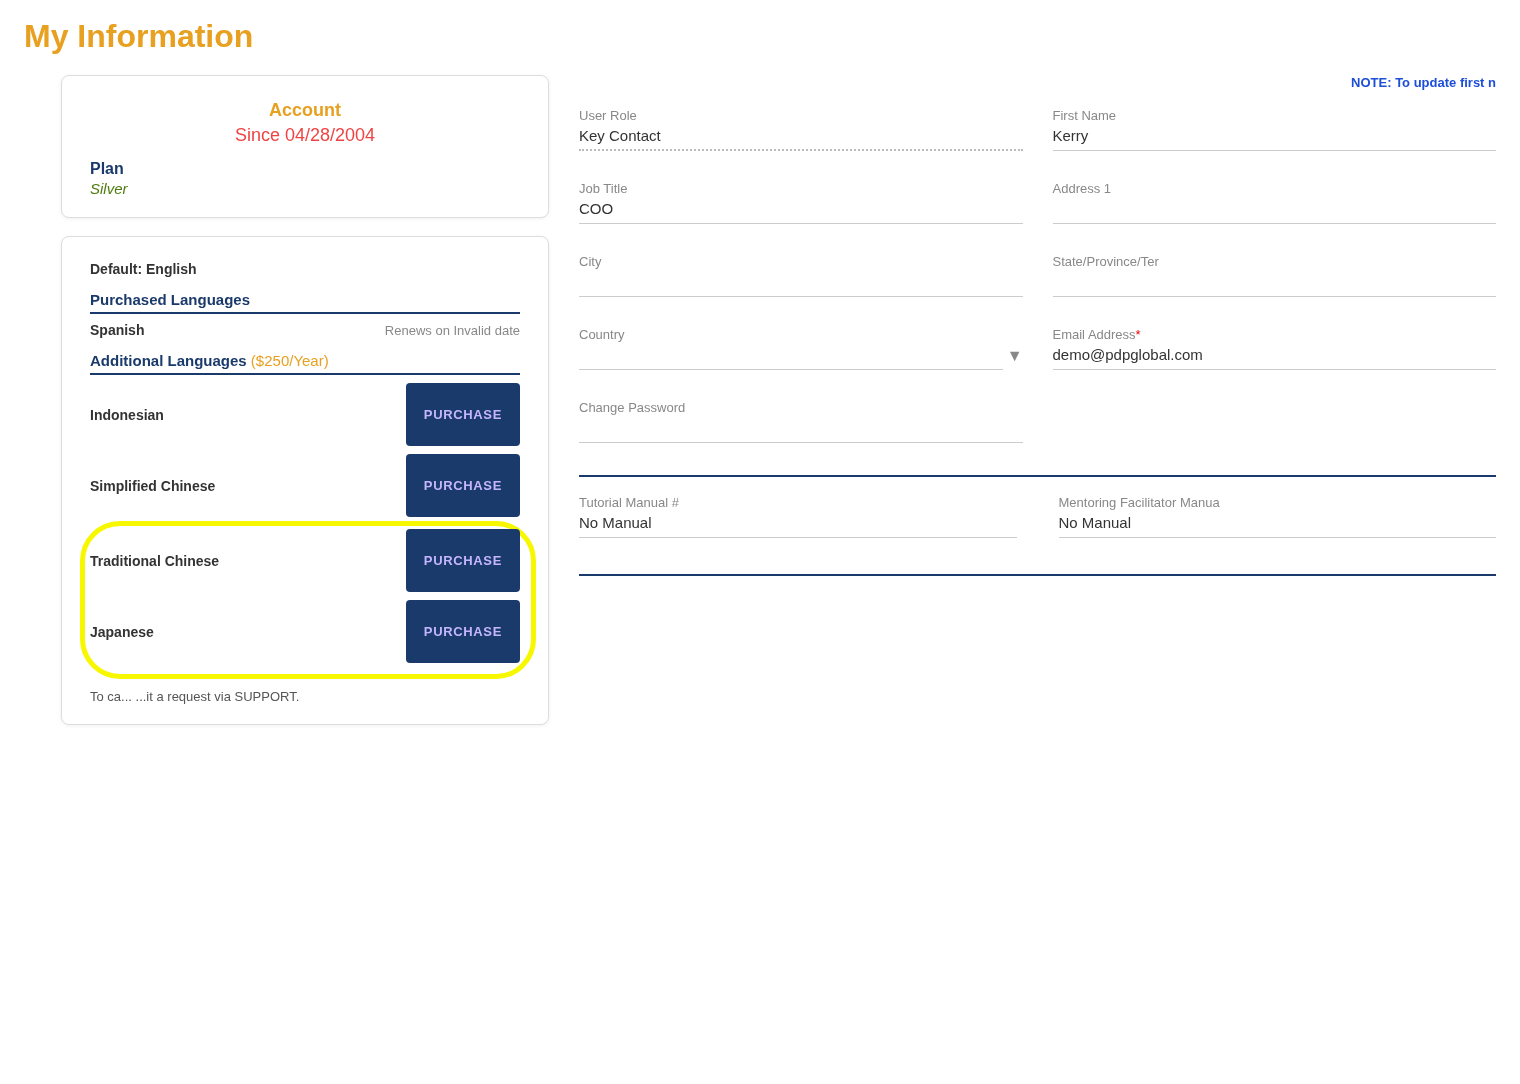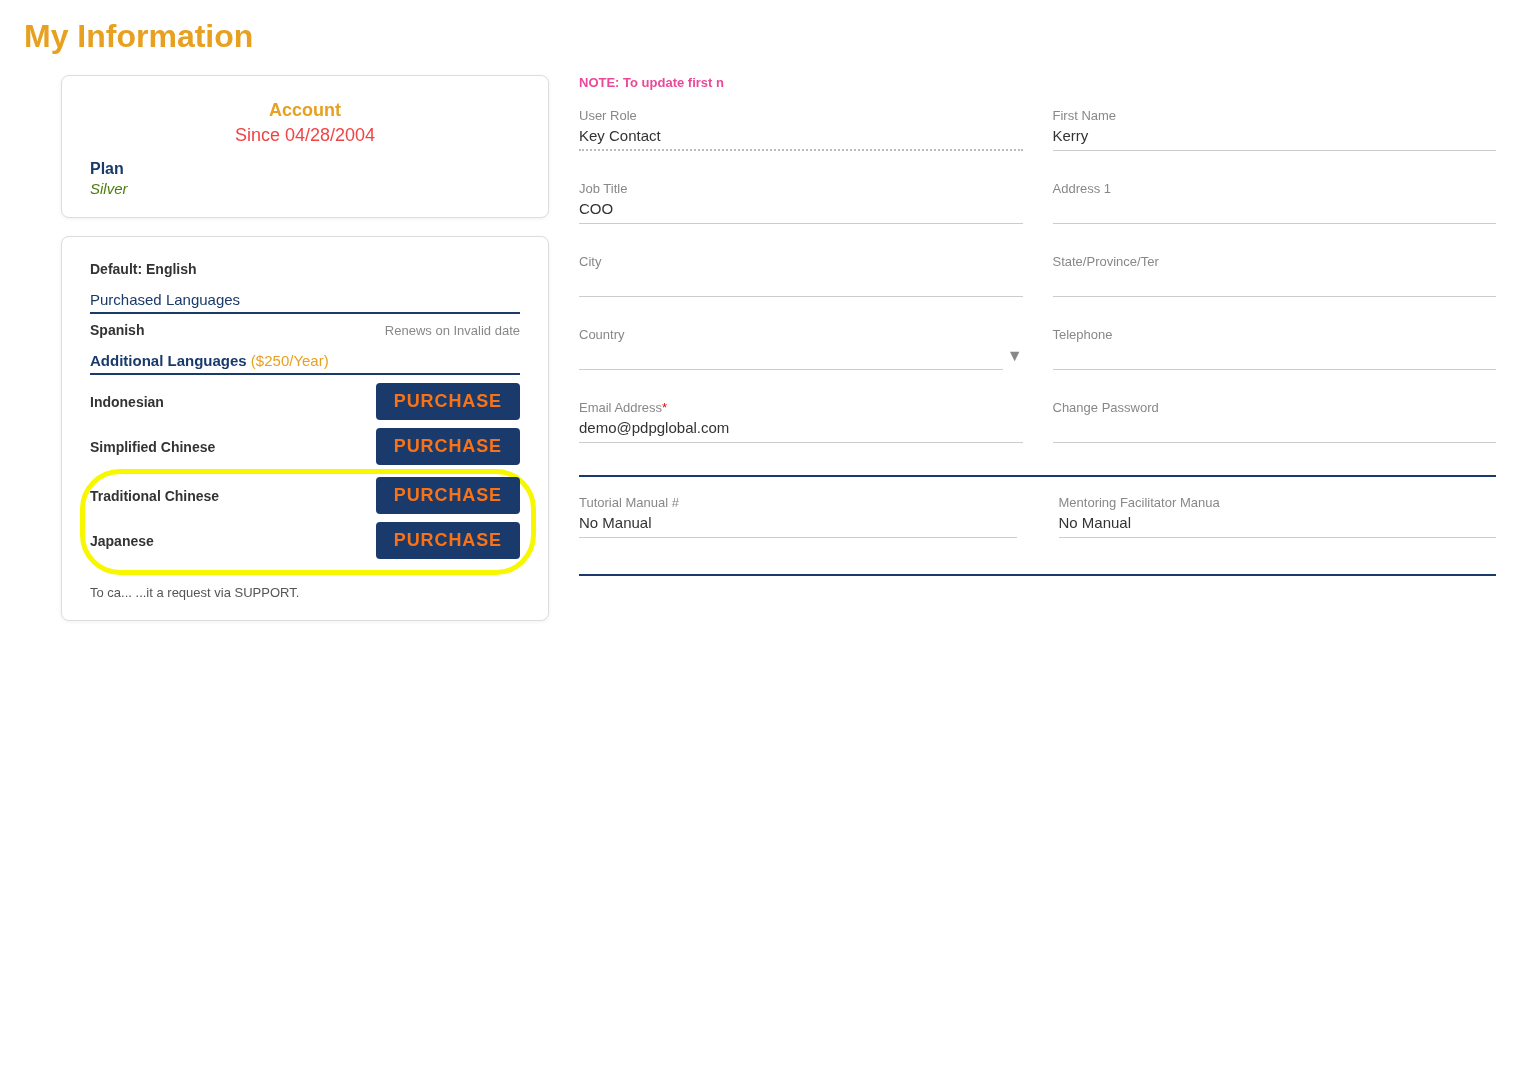--- a/index.html
+++ b/index.html
@@ -55,21 +55,21 @@
       font-size: 16px;
       margin-bottom: 2px;
     }
     .plan-value {
       color: #4d7c0f;
       font-size: 15px;
       font-style: italic;
     }
     .section-title {
       color: #1a3a6b;
-      font-weight: normal;
+      font-weight: bold;
       font-size: 15px;
       border-bottom: 2px solid #1a3a6b;
       padding-bottom: 4px;
       margin: 14px 0 8px 0;
     }
     .default-lang {
       margin-bottom: 10px;
       font-size: 14px;
     }
     .default-lang span { font-weight: bold; }
@@ -89,25 +89,25 @@
       border-bottom: 2px solid #1a3a6b;
       padding-bottom: 4px;
       margin: 14px 0 8px 0;
     }
     .additional-title .price {
       color: #e8a020;
       font-weight: normal;
     }
     .purchase-btn {
       background: #1a3a6b;
-      color: #f97316;
+      color: #c4b5fd;
       border: none;
       border-radius: 4px;
-      padding: 8px 18px;
-      font-size: 18px;
+      padding: 24px 18px;
+      font-size: 13px;
       font-weight: bold;
       letter-spacing: 0.05em;
       cursor: pointer;
     }
     .cancel-note {
       color: #555;
       font-size: 13px;
       margin-top: 14px;
     }
     
@@ -127,23 +127,23 @@
       pointer-events: none;
       z-index: 2;
     }
     
     .right-column {
       flex: 1;
       min-width: 0;
       padding-top: 0;
     }
     .note-bar {
-      text-align: left;
+      text-align: right;
       font-size: 13px;
-      color: #ec4899;
+      color: #1d4ed8;
       margin-bottom: 18px;
       font-weight: bold;
     }
     .form-grid {
       display: grid;
       grid-template-columns: 1fr 1fr;
       gap: 12px 30px;
     }
     .form-field {
       margin-bottom: 18px;
@@ -295,24 +295,20 @@
       </div>
 
       <div class="form-field">
         <div class="field-label">Country</div>
         <div class="country-row">
           <div class="field-value placeholder" style="flex:1;"></div>
           <span class="chevron">▼</span>
         </div>
       </div>
 
-      <div class="form-field">
-        <div class="field-label">Telephone</div>
-        <div class="field-value placeholder"></div>
-      </div>
 
       <div class="form-field">
         <div class="field-label">
           <span>Email Address</span><span class="required" style="color:#e00;">*</span>
         </div>
         <div class="field-value">demo@pdpglobal.com</div>
       </div>
 
       <div class="form-field">
         <div class="field-label">Change Password</div>

